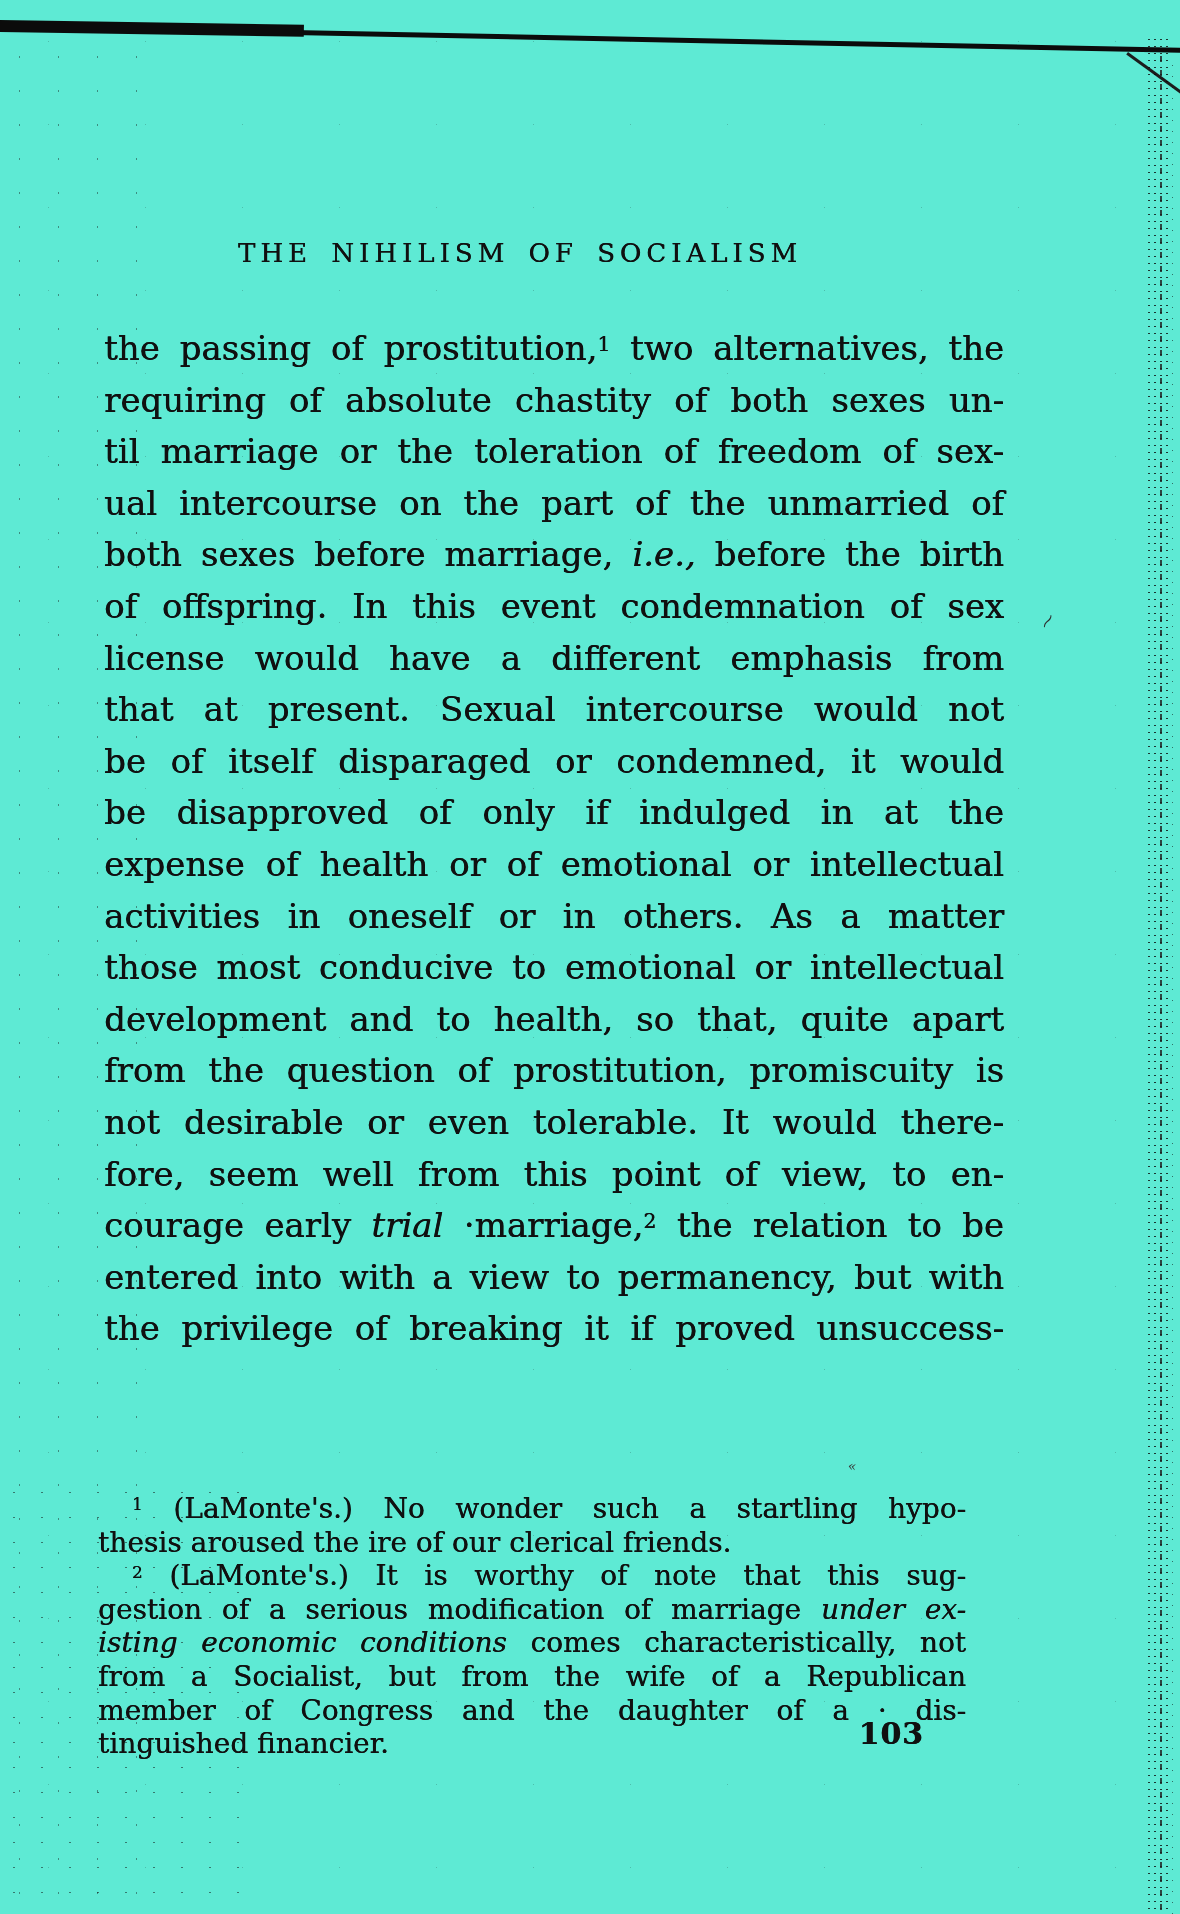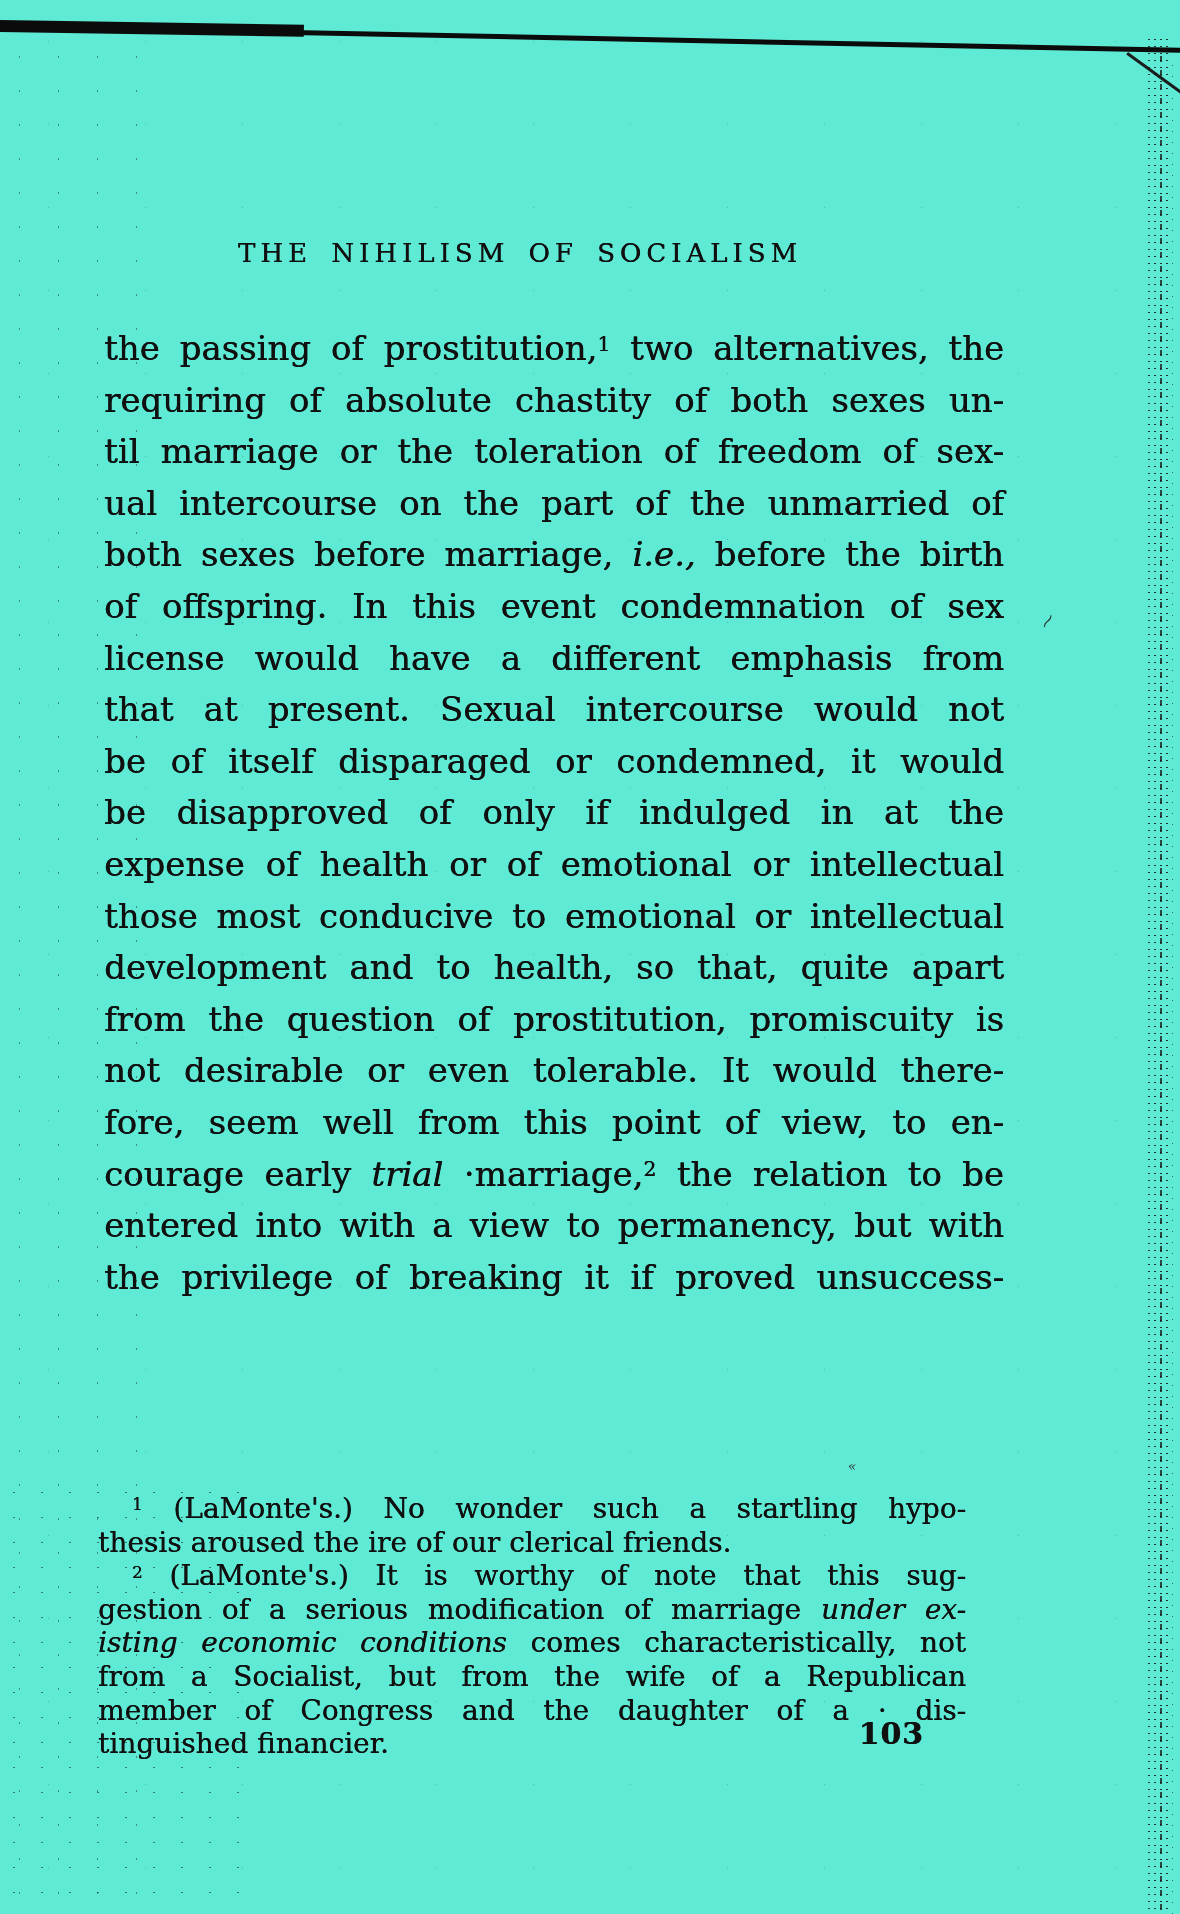--- a/index.html
+++ b/index.html
@@ -123,20 +123,21 @@
       <div class="tline"><span>requiring of absolute chastity of both sexes un-</span></div>
       <div class="tline"><span>til marriage or the toleration of freedom of sex-</span></div>
       <div class="tline"><span>ual intercourse on the part of the unmarried of</span></div>
       <div class="tline"><span>both sexes before marriage, </span><span class="it">i.e.,</span><span> before the birth</span></div>
       <div class="tline"><span>of offspring.  In this event condemnation of sex</span></div>
       <div class="tline"><span>license would have a different emphasis from</span></div>
       <div class="tline"><span>that at present.  Sexual intercourse would not</span></div>
       <div class="tline"><span>be of itself disparaged or condemned, it would</span></div>
       <div class="tline"><span>be disapproved of only if indulged in at the</span></div>
       <div class="tline"><span>expense of health or of emotional or intellectual</span></div>
+      <div class="tline"><span>activities in oneself or in others.  As a matter</span></div>
       <div class="tline"><span>those most conducive to emotional or intellectual</span></div>
       <div class="tline"><span>development and to health, so that, quite apart</span></div>
       <div class="tline"><span>from the question of prostitution, promiscuity is</span></div>
       <div class="tline"><span>not desirable or even tolerable.  It would there-</span></div>
       <div class="tline"><span>fore, seem well from this point of view, to en-</span></div>
       <div class="tline"><span>courage early </span><span class="it">trial</span><span> ·marriage,</span><span class="sup">2</span><span> the relation to be</span></div>
       <div class="tline"><span>entered into with a view to permanency, but with</span></div>
       <div class="tline"><span>the privilege of breaking it if proved unsuccess-</span></div>
     </div>
 

